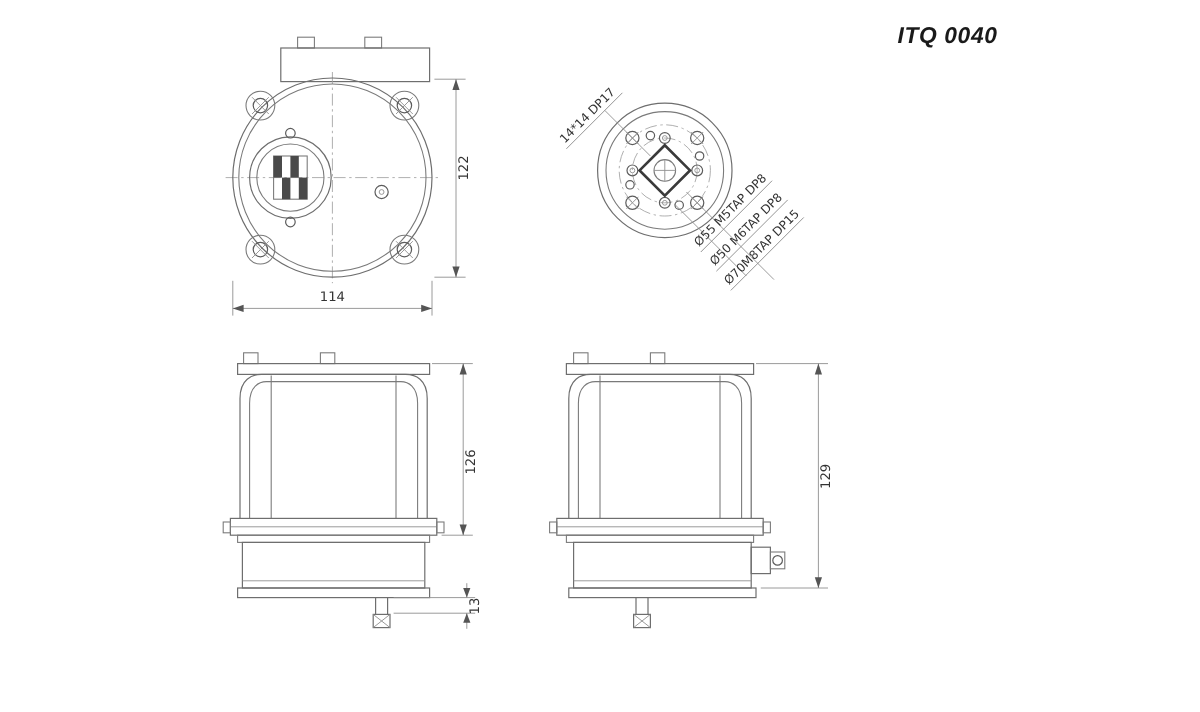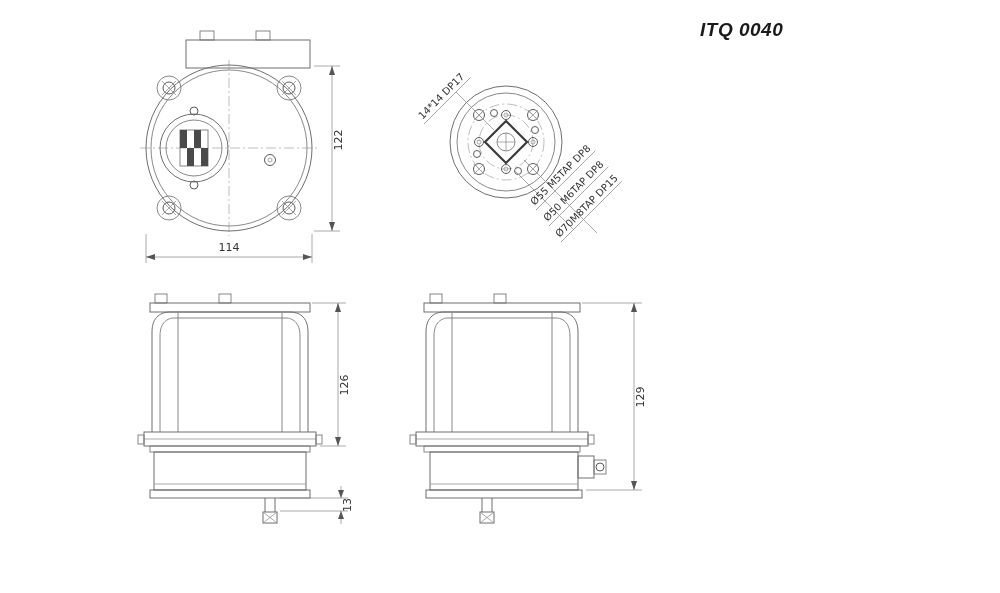--- a/index.html
+++ b/index.html
@@ -1,17 +1,17 @@
 <!DOCTYPE html>
 <html><head>
 <meta charset="utf-8">
 <style>
   html,body{margin:0;padding:0;background:#ffffff;}
   .sheet{position:relative;width:828px;height:593px;background:#ffffff;overflow:hidden;
-         font-family:"DejaVu Sans",sans-serif;}
+         font-family:"DejaVu Sans",sans-serif;margin-left:48px;}
   svg{position:absolute;left:0;top:0;}
   .ln    {stroke:#6e6e6e;fill:none;stroke-width:1;}
   .ln2   {stroke:#7a7a7a;fill:none;stroke-width:0.9;}
   .thin  {stroke:#8f8f8f;fill:none;stroke-width:0.75;}
   .cl    {stroke:#a0a0a0;fill:none;stroke-width:0.7;stroke-dasharray:10 3 2 3;}
   .bolt  {stroke:#5c5c5c;fill:none;stroke-width:1;}
   .bold  {stroke:#3a3a3a;fill:none;stroke-width:2.2;}
   .arr   {fill:#555;stroke:none;}
   .chk   {fill:#4a4a4a;stroke:none;}
   text   {fill:#333;font-family:"DejaVu Sans",sans-serif;}

